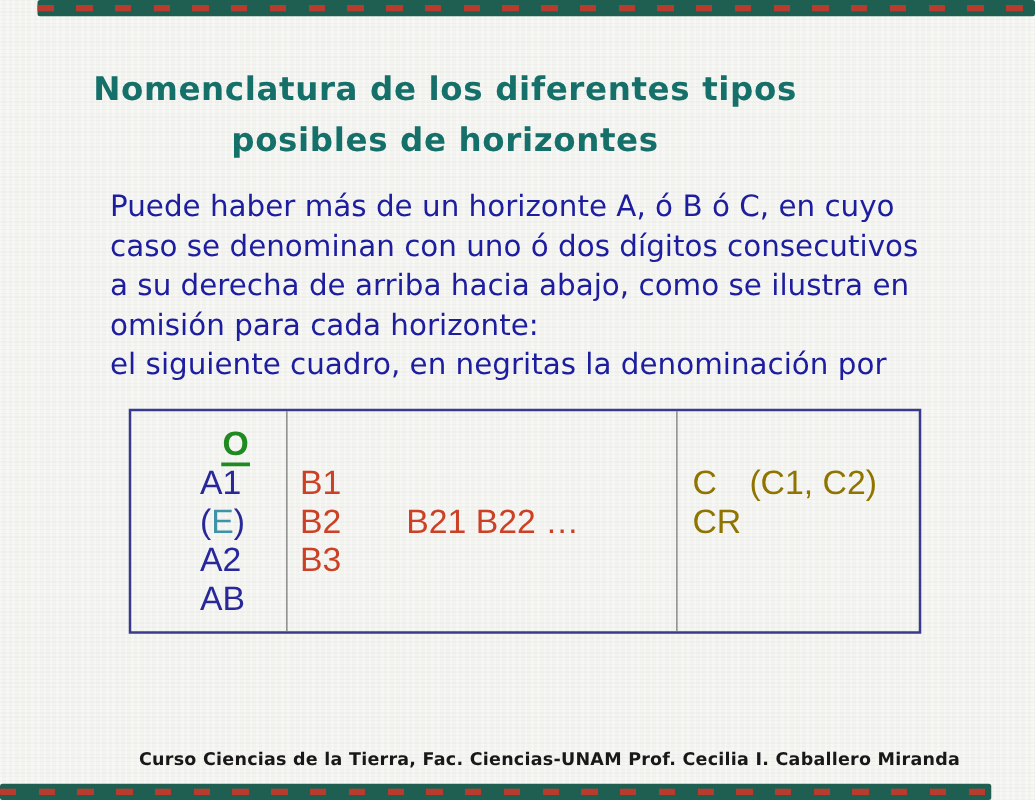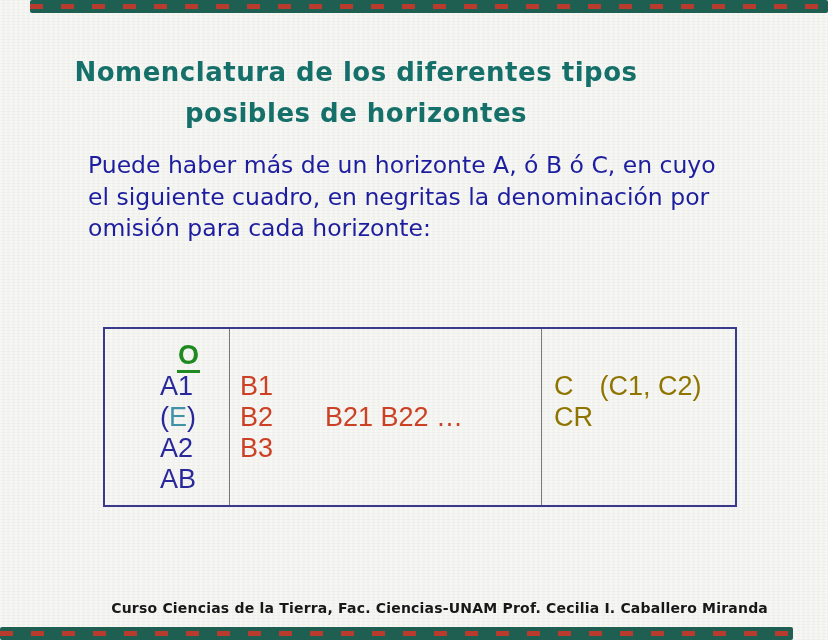--- a/index.html
+++ b/index.html
@@ -85,22 +85,24 @@
     <div class="dashes"></div>
   </div>
 
   <div class="title">
     <div>Nomenclatura de los diferentes tipos</div>
     <div>posibles de horizontes</div>
   </div>
 
   <div class="intro">
     <div>Puede haber más de un horizonte A, ó B ó C, en cuyo</div>
+    <div>caso se denominan con uno ó dos dígitos consecutivos</div>
+    <div>a su derecha de arriba hacia abajo, como se ilustra en</div>
+    <div>omisión para cada horizonte:</div>
     <div>el siguiente cuadro, en negritas la denominación por</div>
-    <div>omisión para cada horizonte:</div>
   </div>
 
   <div class="htable">
     <div class="hcell c1">
       <div class="o-line"><span class="o">O</span></div>
       <div class="navy bold">A1</div>
       <div><span class="navy">(</span><span class="e">E</span><span class="navy">)</span></div>
       <div class="navy">A2</div>
       <div class="navy">AB</div>
     </div>

